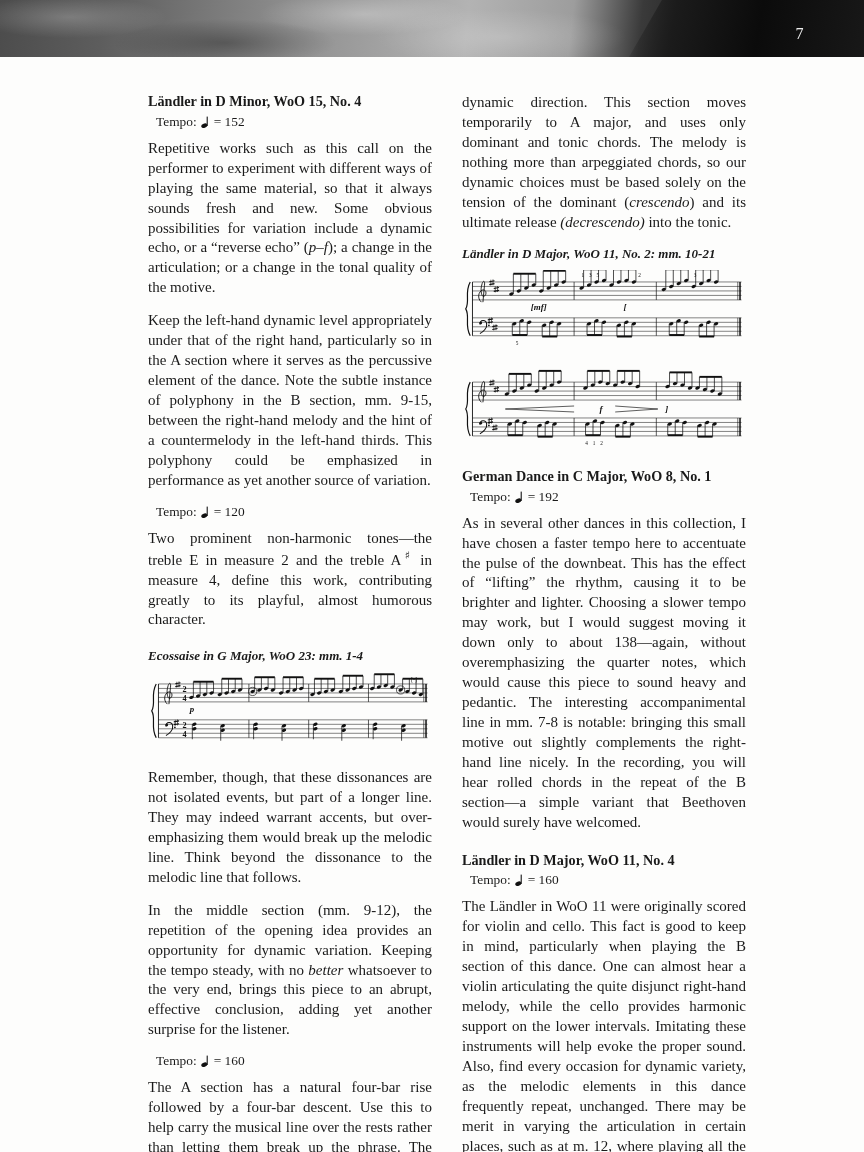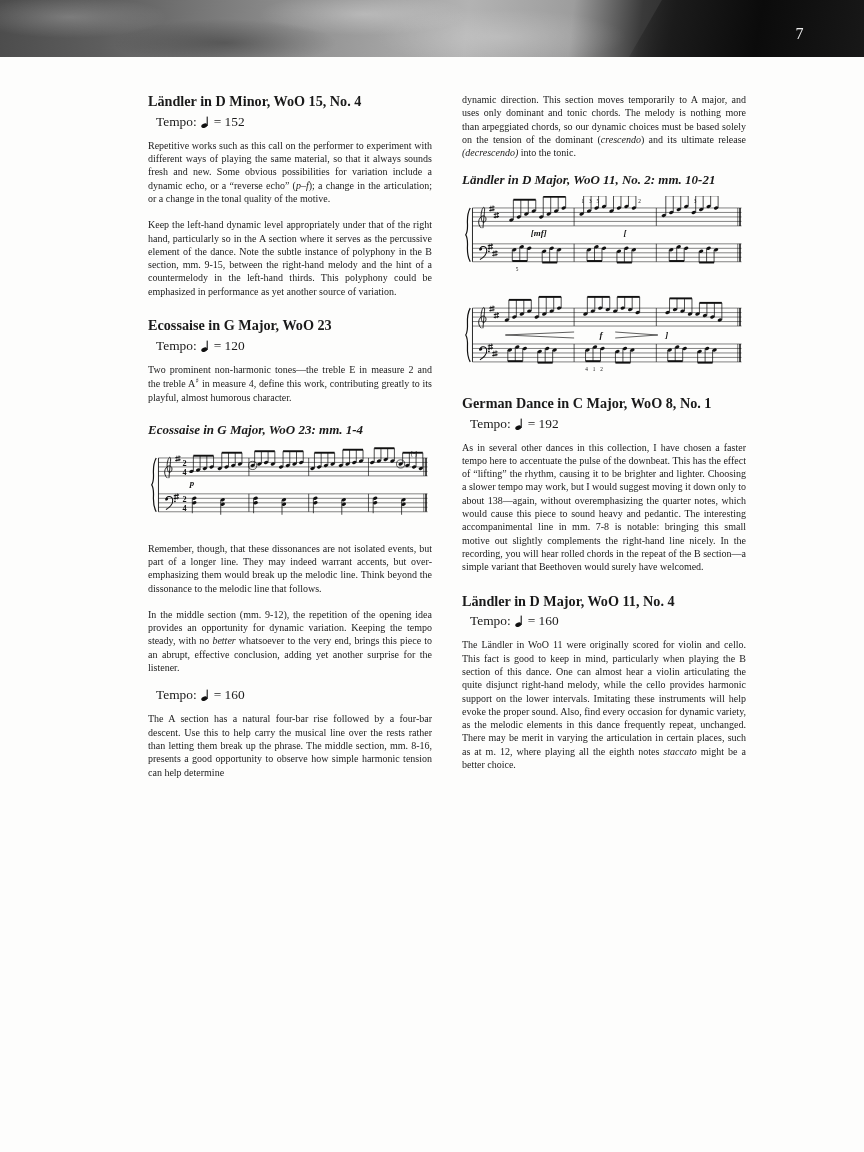--- a/index.html
+++ b/index.html
@@ -37,21 +37,21 @@
     font-weight:bold;font-size:14.2px;line-height:1.25;
     margin:19px 0 3px;
   }
   .h.first{margin-top:0;}
   .tempo{
     display:flex;align-items:center;gap:4px;
     font-size:13.4px;margin:1px 8px 9px;
   }
   .qnote{width:9px;height:14px;fill:#111;flex:0 0 auto;}
   p.body{
-    font-size:10px;line-height:1.33;text-align:justify;
+    font-size:15px;line-height:1.33;text-align:justify;
     margin:0 0 13px;
   }
   .it{font-style:italic;}
   .bi{font-style:italic;font-weight:normal;}
   .mus{font-family:"DejaVu Sans", sans-serif;}
   .sup{vertical-align:super;font-size:.72em;}
   .caption{
     font-style:italic;font-weight:bold;font-size:13px;
     margin:18px 0 8px;
   }
@@ -81,21 +81,20 @@
         <span>Tempo:</span>
         <svg class="qnote" viewBox="0 0 10 15">
             <ellipse cx="3.6" cy="11.6" rx="3.4" ry="2.4" transform="rotate(-18 3.6 11.6)"></ellipse>
             <rect x="6.3" y="1.5" width="1.2" height="10.4"></rect>
           </svg>
         <span>= 152</span>
       </div>
       <p class="body">Repetitive works such as this call on the performer to experiment with different ways of playing the same material, so that it always sounds fresh and new. Some obvious possibilities for variation include a dynamic echo, or a “reverse echo” (<span class="bi">p–f</span>); a change in the articulation; or a change in the tonal quality of the motive.</p>
       <p class="body">Keep the left-hand dynamic level appropriately under that of the right hand, particularly so in the A section where it serves as the percussive element of the dance. Note the subtle instance of polyphony in the B section, mm. 9-15, between the right-hand melody and the hint of a countermelody in the left-hand thirds. This polyphony could be emphasized in performance as yet another source of variation.</p>
 
-      <h3 class="h">Ecossaise in G Major, WoO 23</h3>
       <div class="tempo">
         <span>Tempo:</span>
         <svg class="qnote" viewBox="0 0 10 15">
             <ellipse cx="3.6" cy="11.6" rx="3.4" ry="2.4" transform="rotate(-18 3.6 11.6)"></ellipse>
             <rect x="6.3" y="1.5" width="1.2" height="10.4"></rect>
           </svg>
         <span>= 120</span>
       </div>
       <p class="body">Two prominent non-harmonic tones—the treble E in measure 2 and the treble A<span class="mus sup">♯</span> in measure 4, define this work, contributing greatly to its playful, almost humorous character.</p>
 

